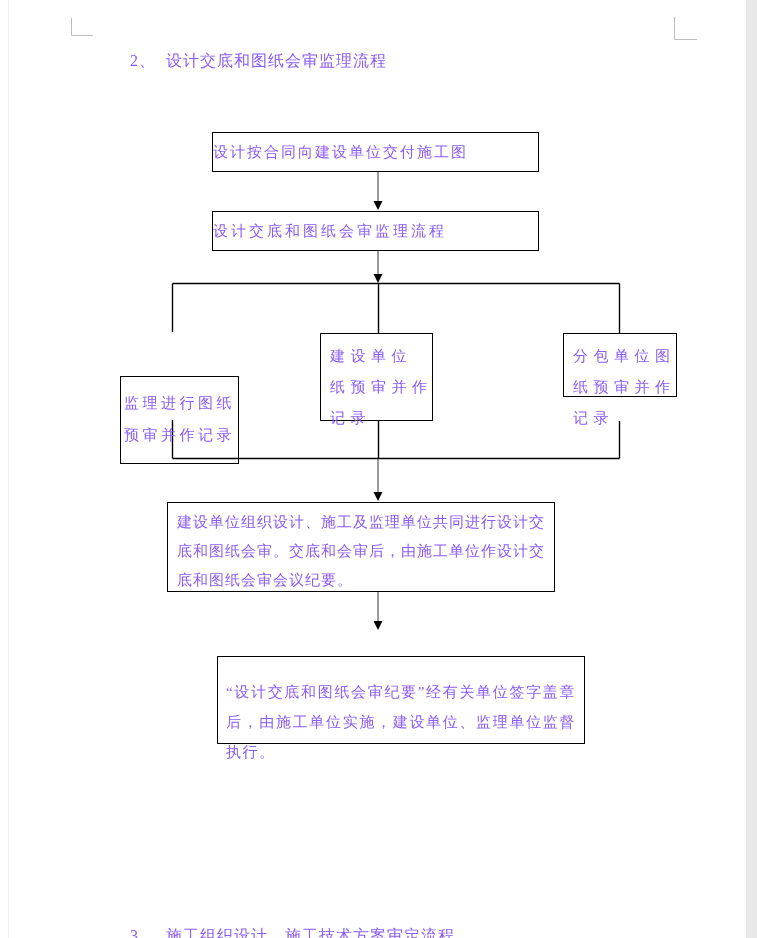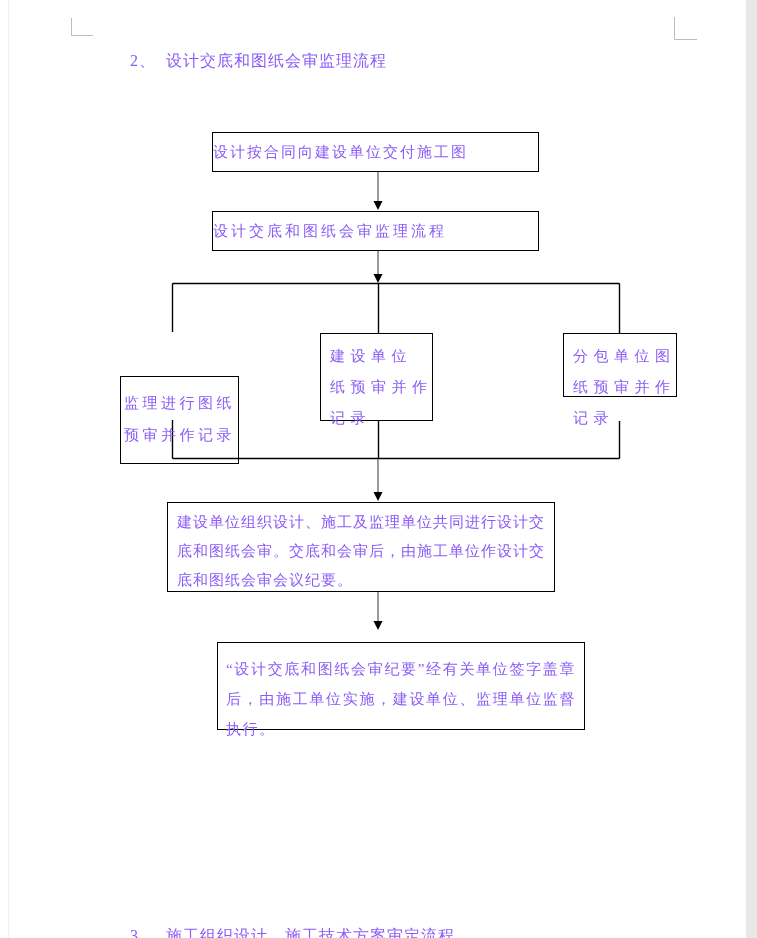--- a/index.html
+++ b/index.html
@@ -30,21 +30,21 @@
     font-size:15px;background:transparent;
   }
   .box-center{display:flex;align-items:center;}
   .b1{left:212px;top:132px;width:327px;height:40px;letter-spacing:2px;}
   .b2{left:212px;top:211px;width:327px;height:40px;letter-spacing:3px;}
   .bL{left:120px;top:332px;width:119px;height:88px;padding-top:10px;text-align:center;letter-spacing:3.5px;line-height:32px;margin-top:44px;}
   .bM{left:320px;top:333px;width:113px;height:88px;padding:7px 0 0 9px;letter-spacing:5.5px;line-height:31px;}
   .bR{left:563px;top:333px;width:114px;height:64px;padding:7px 0 0 9px;letter-spacing:5.5px;line-height:31px;}
   .box .ln{display:block;white-space:nowrap;}
   .b6{left:167px;top:502px;width:388px;height:90px;padding:5px 9px;line-height:29px;letter-spacing:1px;text-align:justify;text-justify:inter-character;}
-  .b7{left:217px;top:642px;width:368px;height:88px;padding:11px 8px;line-height:30px;letter-spacing:1.5px;text-align:justify;text-justify:inter-character;}
+  .b7{left:217px;top:656px;width:368px;height:88px;padding:20px 8px;line-height:30px;letter-spacing:1.5px;text-align:justify;text-justify:inter-character;}
 </style>
 </head>
 <body>
 
 <div class="page">
 
   <div class="edge-line"></div>
   <div class="edge-strip"></div>
 
   <svg class="chart-svg" width="757" height="938" viewBox="0 0 757 938">

